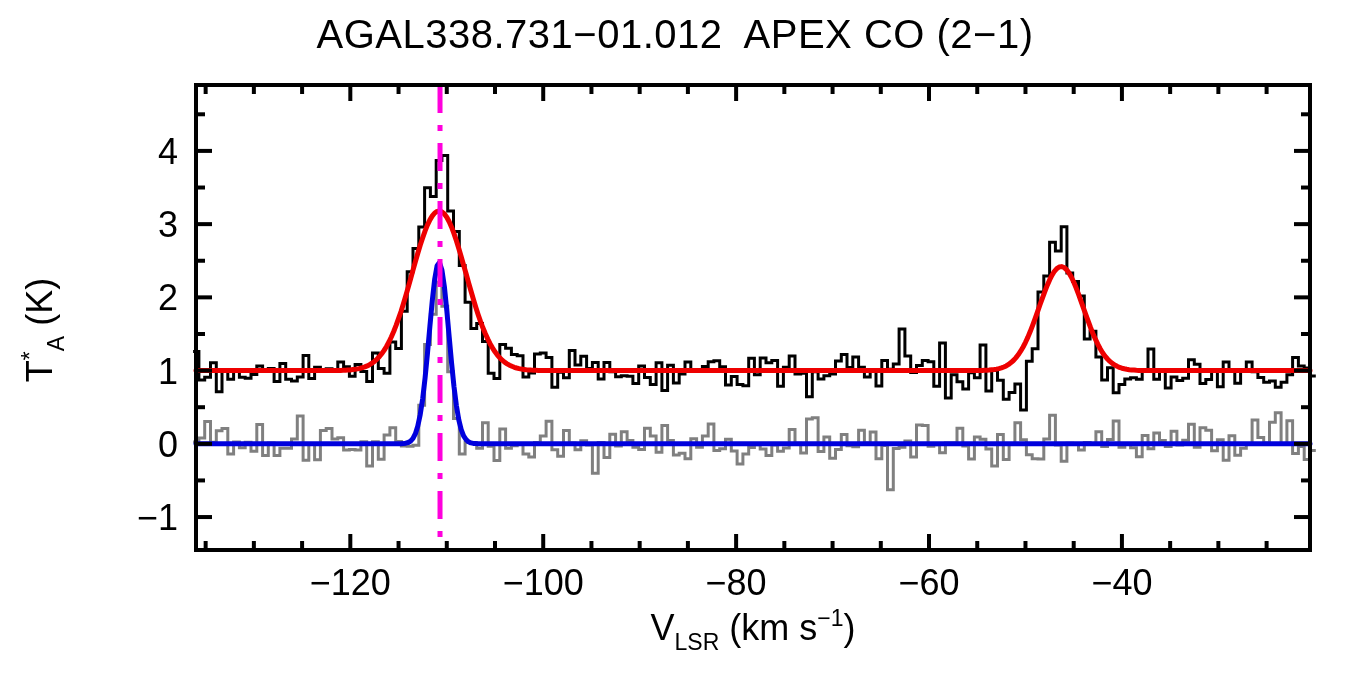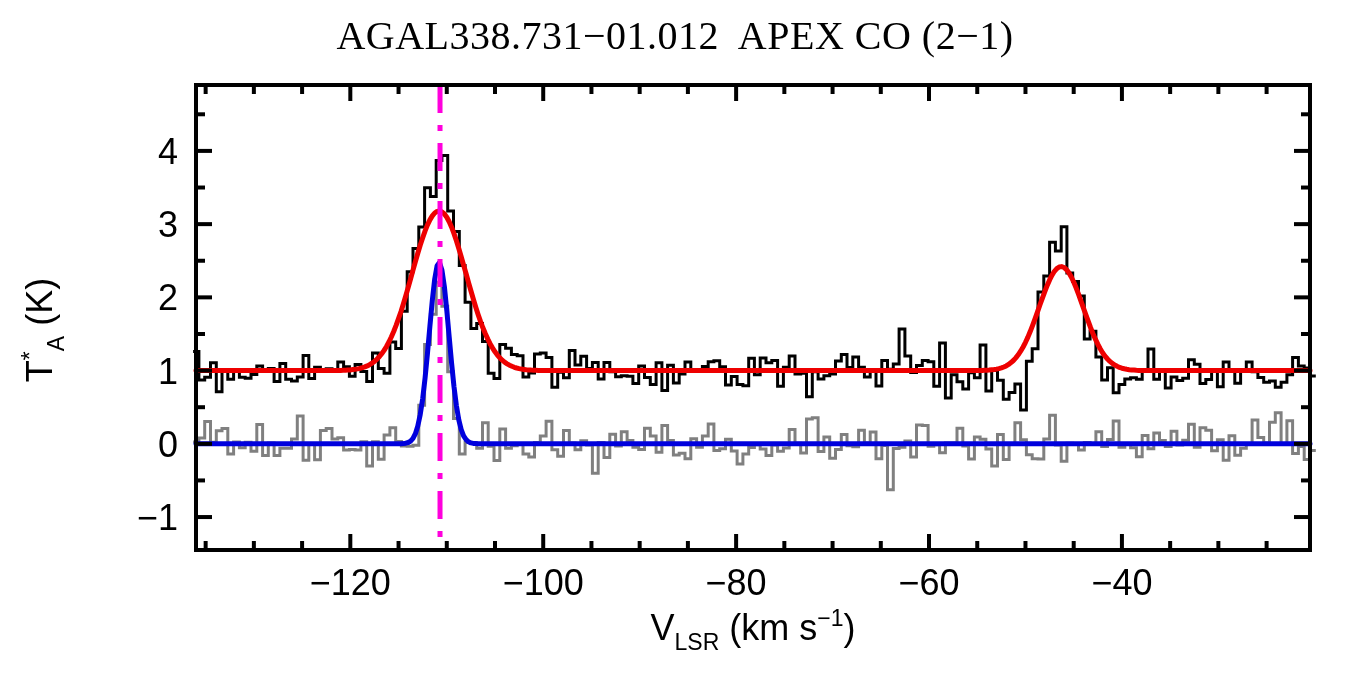--- a/index.html
+++ b/index.html
@@ -19,21 +19,21 @@
     height: 675px;
     background: #ffffff;
   }
   #plot-title {
     position: absolute;
     left: 0;
     top: 12px;
     width: 1350px;
     text-align: center;
     font-size: 40px;
-    font-family: Liberation Serif, serif;
+    font-family: Liberation Sans, sans-serif;
     color: #000000;
     letter-spacing: 0.5px;
     white-space: pre;
   }
   #chart-svg {
     position: absolute;
     left: 0;
     top: 0;
   }
   .axis-label {

